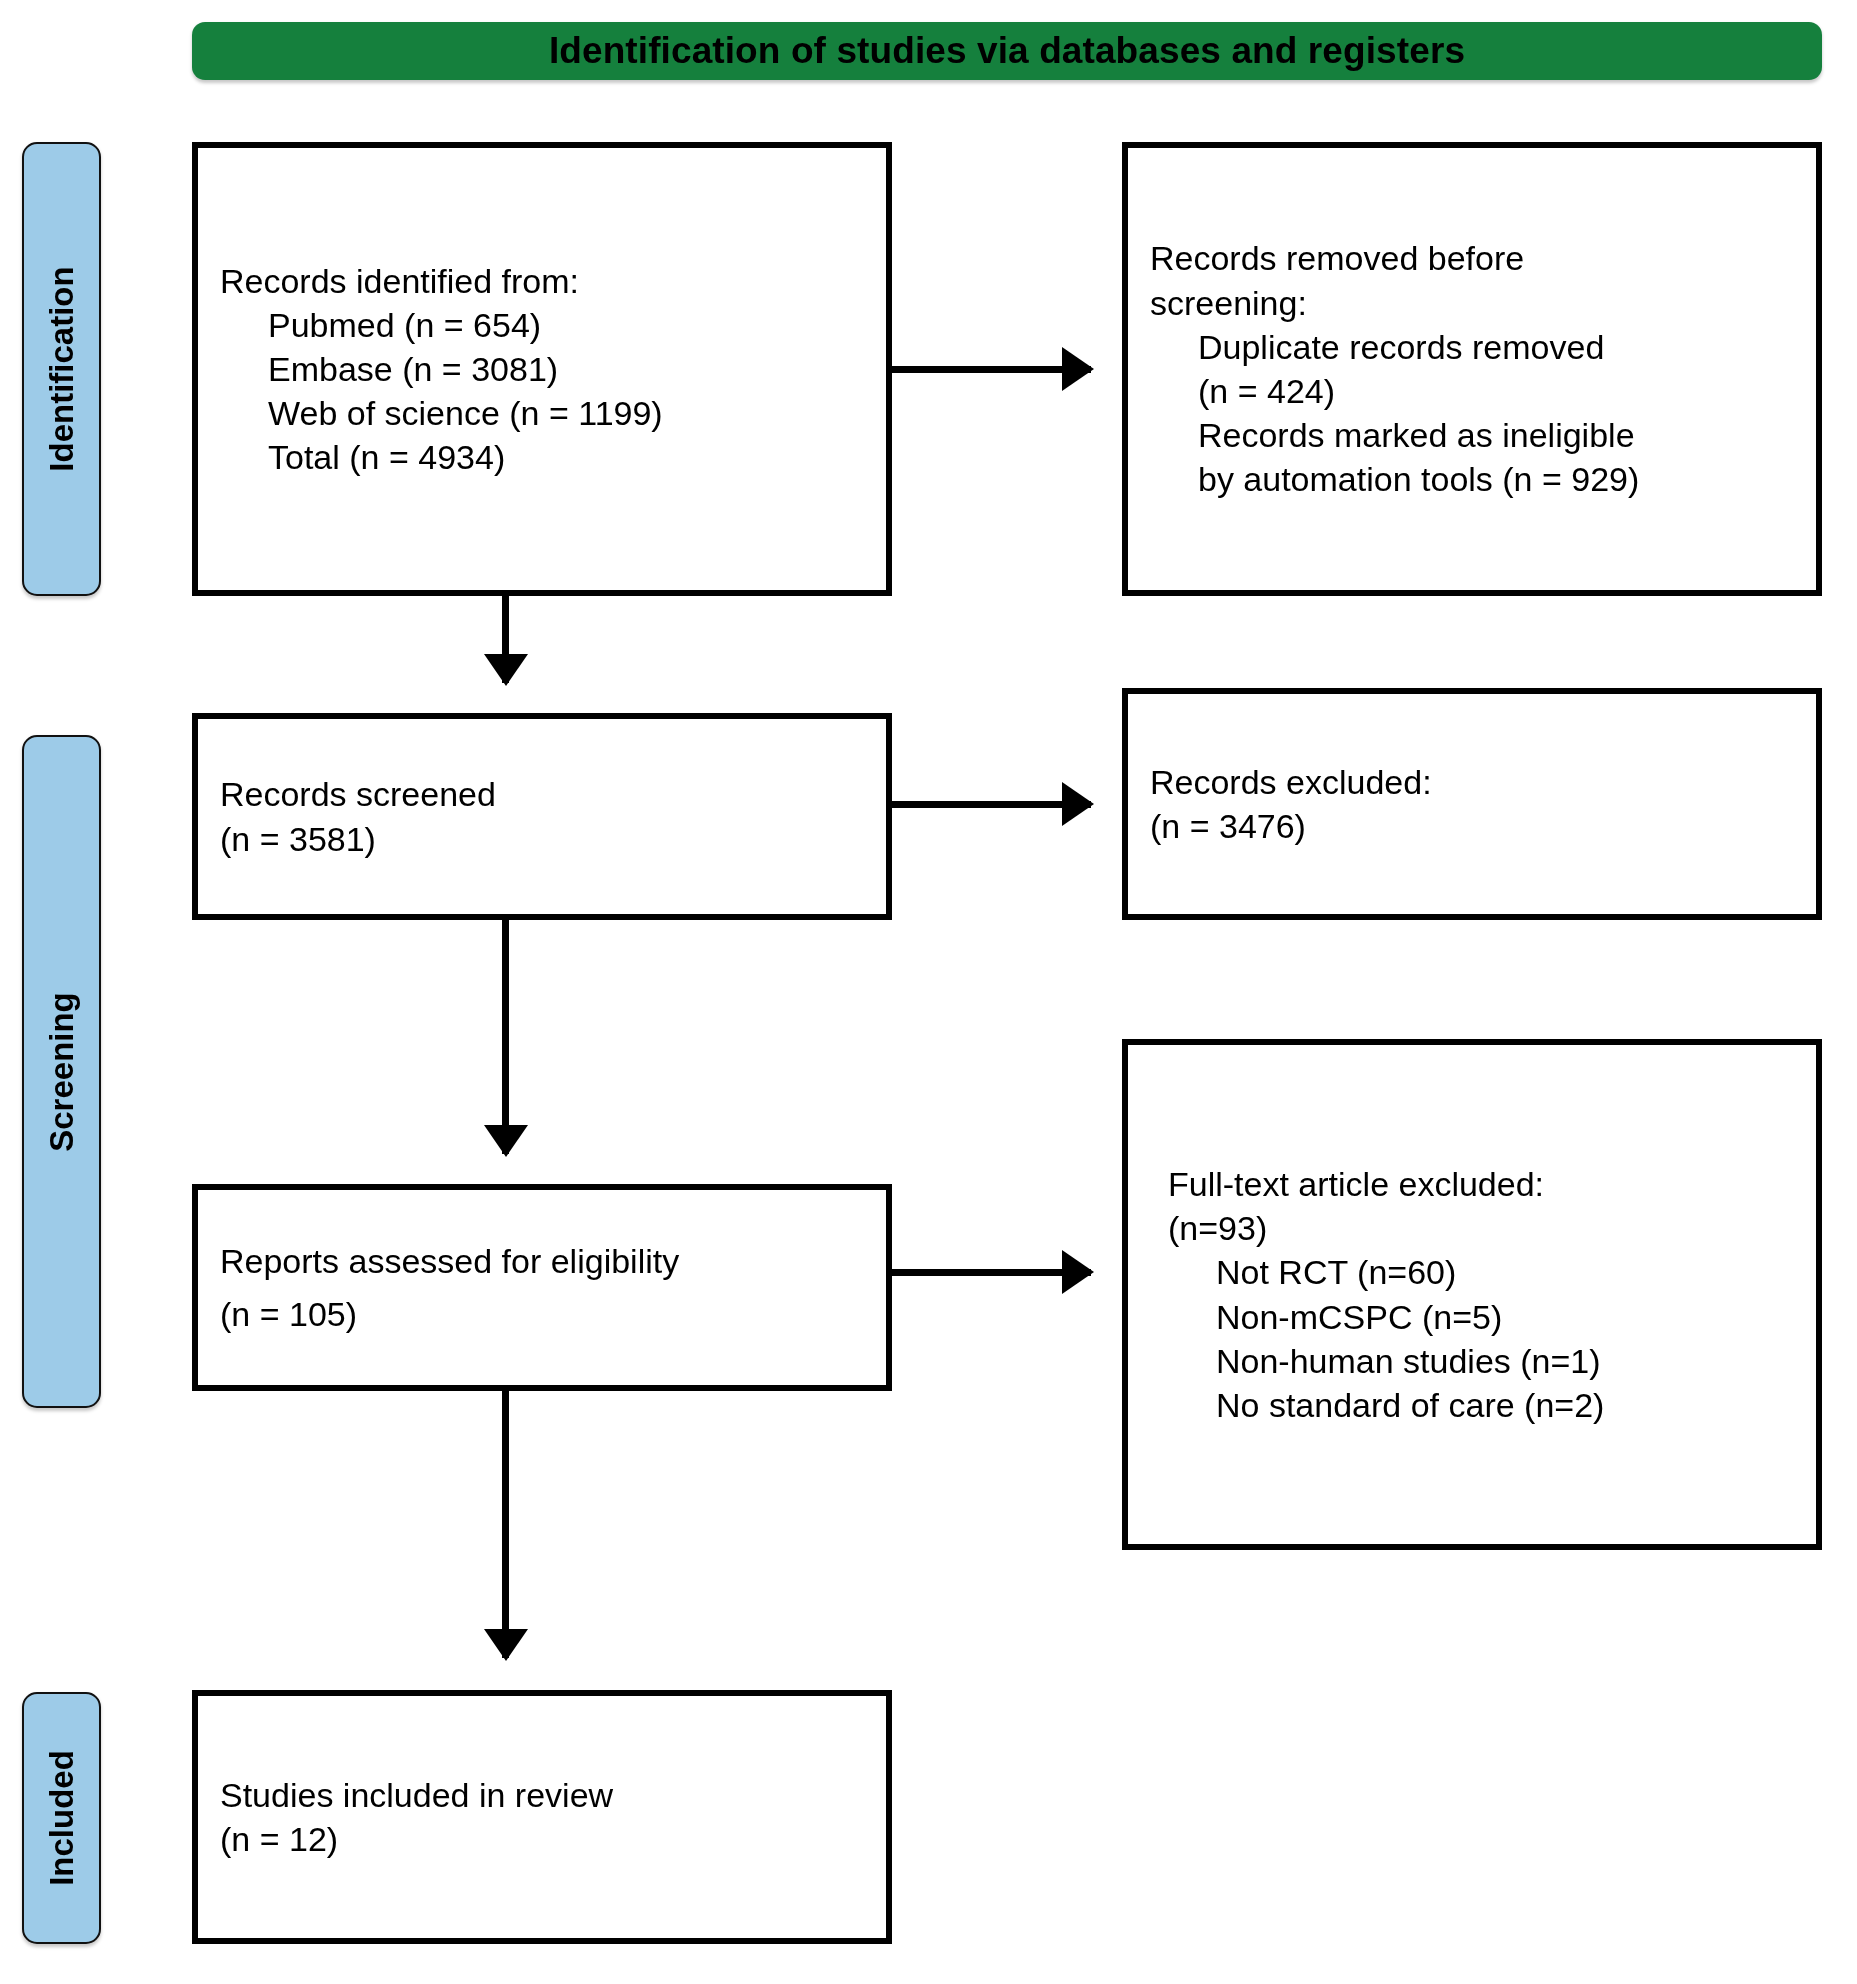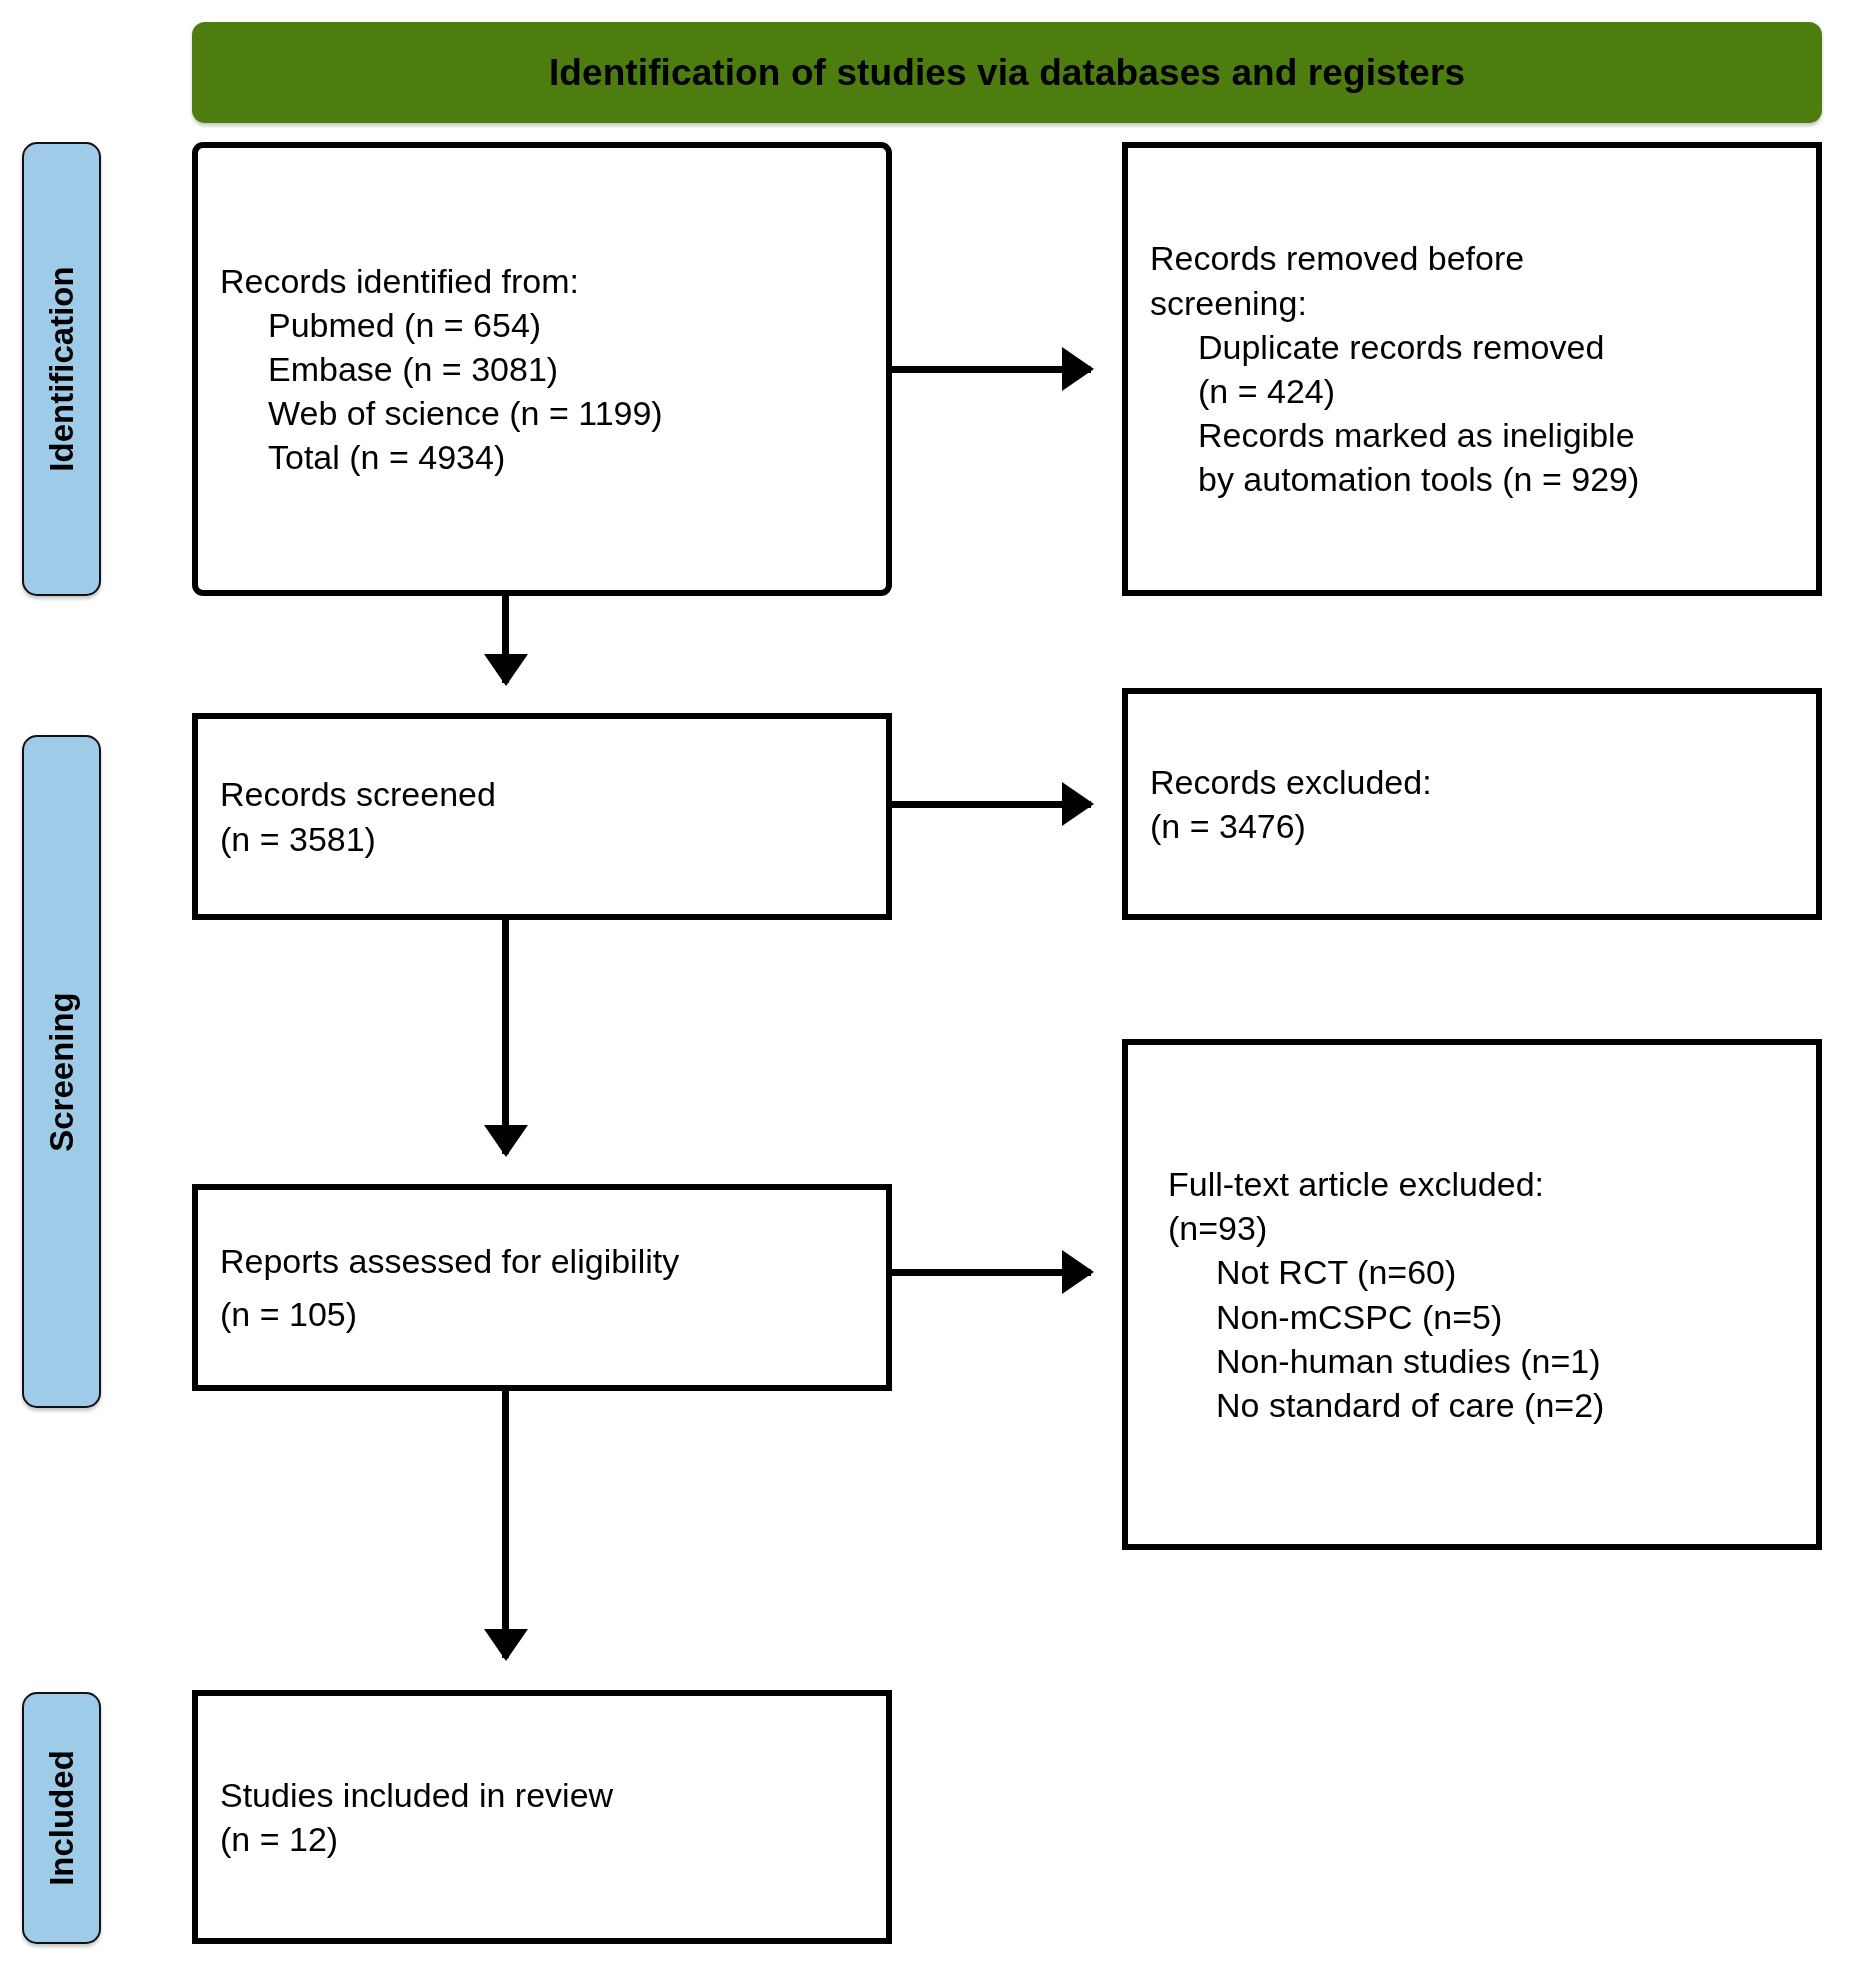--- a/index.html
+++ b/index.html
@@ -15,22 +15,22 @@
     background: #ffffff;
     overflow: hidden;
   }
 
   
   .banner {
     position: absolute;
     left: 192px;
     top: 22.4px;
     width: 1630px;
-    height: 101px;
-    background: #4d7c0f;
+    height: 58px;
+    background: #15803d;
     border-radius: 13px;
     display: flex;
     align-items: center;
     justify-content: center;
     box-shadow: 0 2.5px 3.5px rgba(0,0,0,0.22);
   }
   .banner-text {
     font-size: 37px;
     font-weight: bold;
     color: #000000;
@@ -74,21 +74,21 @@
   }
   .box .line {
     font-size: 34px;
     line-height: 1.30;
     color: #000000;
     white-space: nowrap;
   }
   .box .line.ind { padding-left: 48px; }
   .box .line.wrapcont { padding-left: 48px; }
 
-  .box-identified   { left: 192px;  top: 142px;  width: 700px; height: 454px; border-radius: 11px; }
+  .box-identified   { left: 192px;  top: 142px;  width: 700px; height: 454px; }
   .box-removed      { left: 1122px; top: 142px;  width: 700px; height: 454px; }
   .box-screened     { left: 192px;  top: 713px; width: 700px; height: 207px; }
   .box-excluded     { left: 1122px; top: 688px; width: 700px; height: 232px; }
   .box-eligibility  { left: 192px;  top: 1184px; width: 700px; height: 207px; gap: 8px; }
   .box-fulltext     { left: 1122px; top: 1039px; width: 700px; height: 511px; padding-left: 40px; }
   .box-included     { left: 192px;  top: 1690px; width: 700px; height: 254px; }
 
   
   .arrow-v {
     position: absolute;

